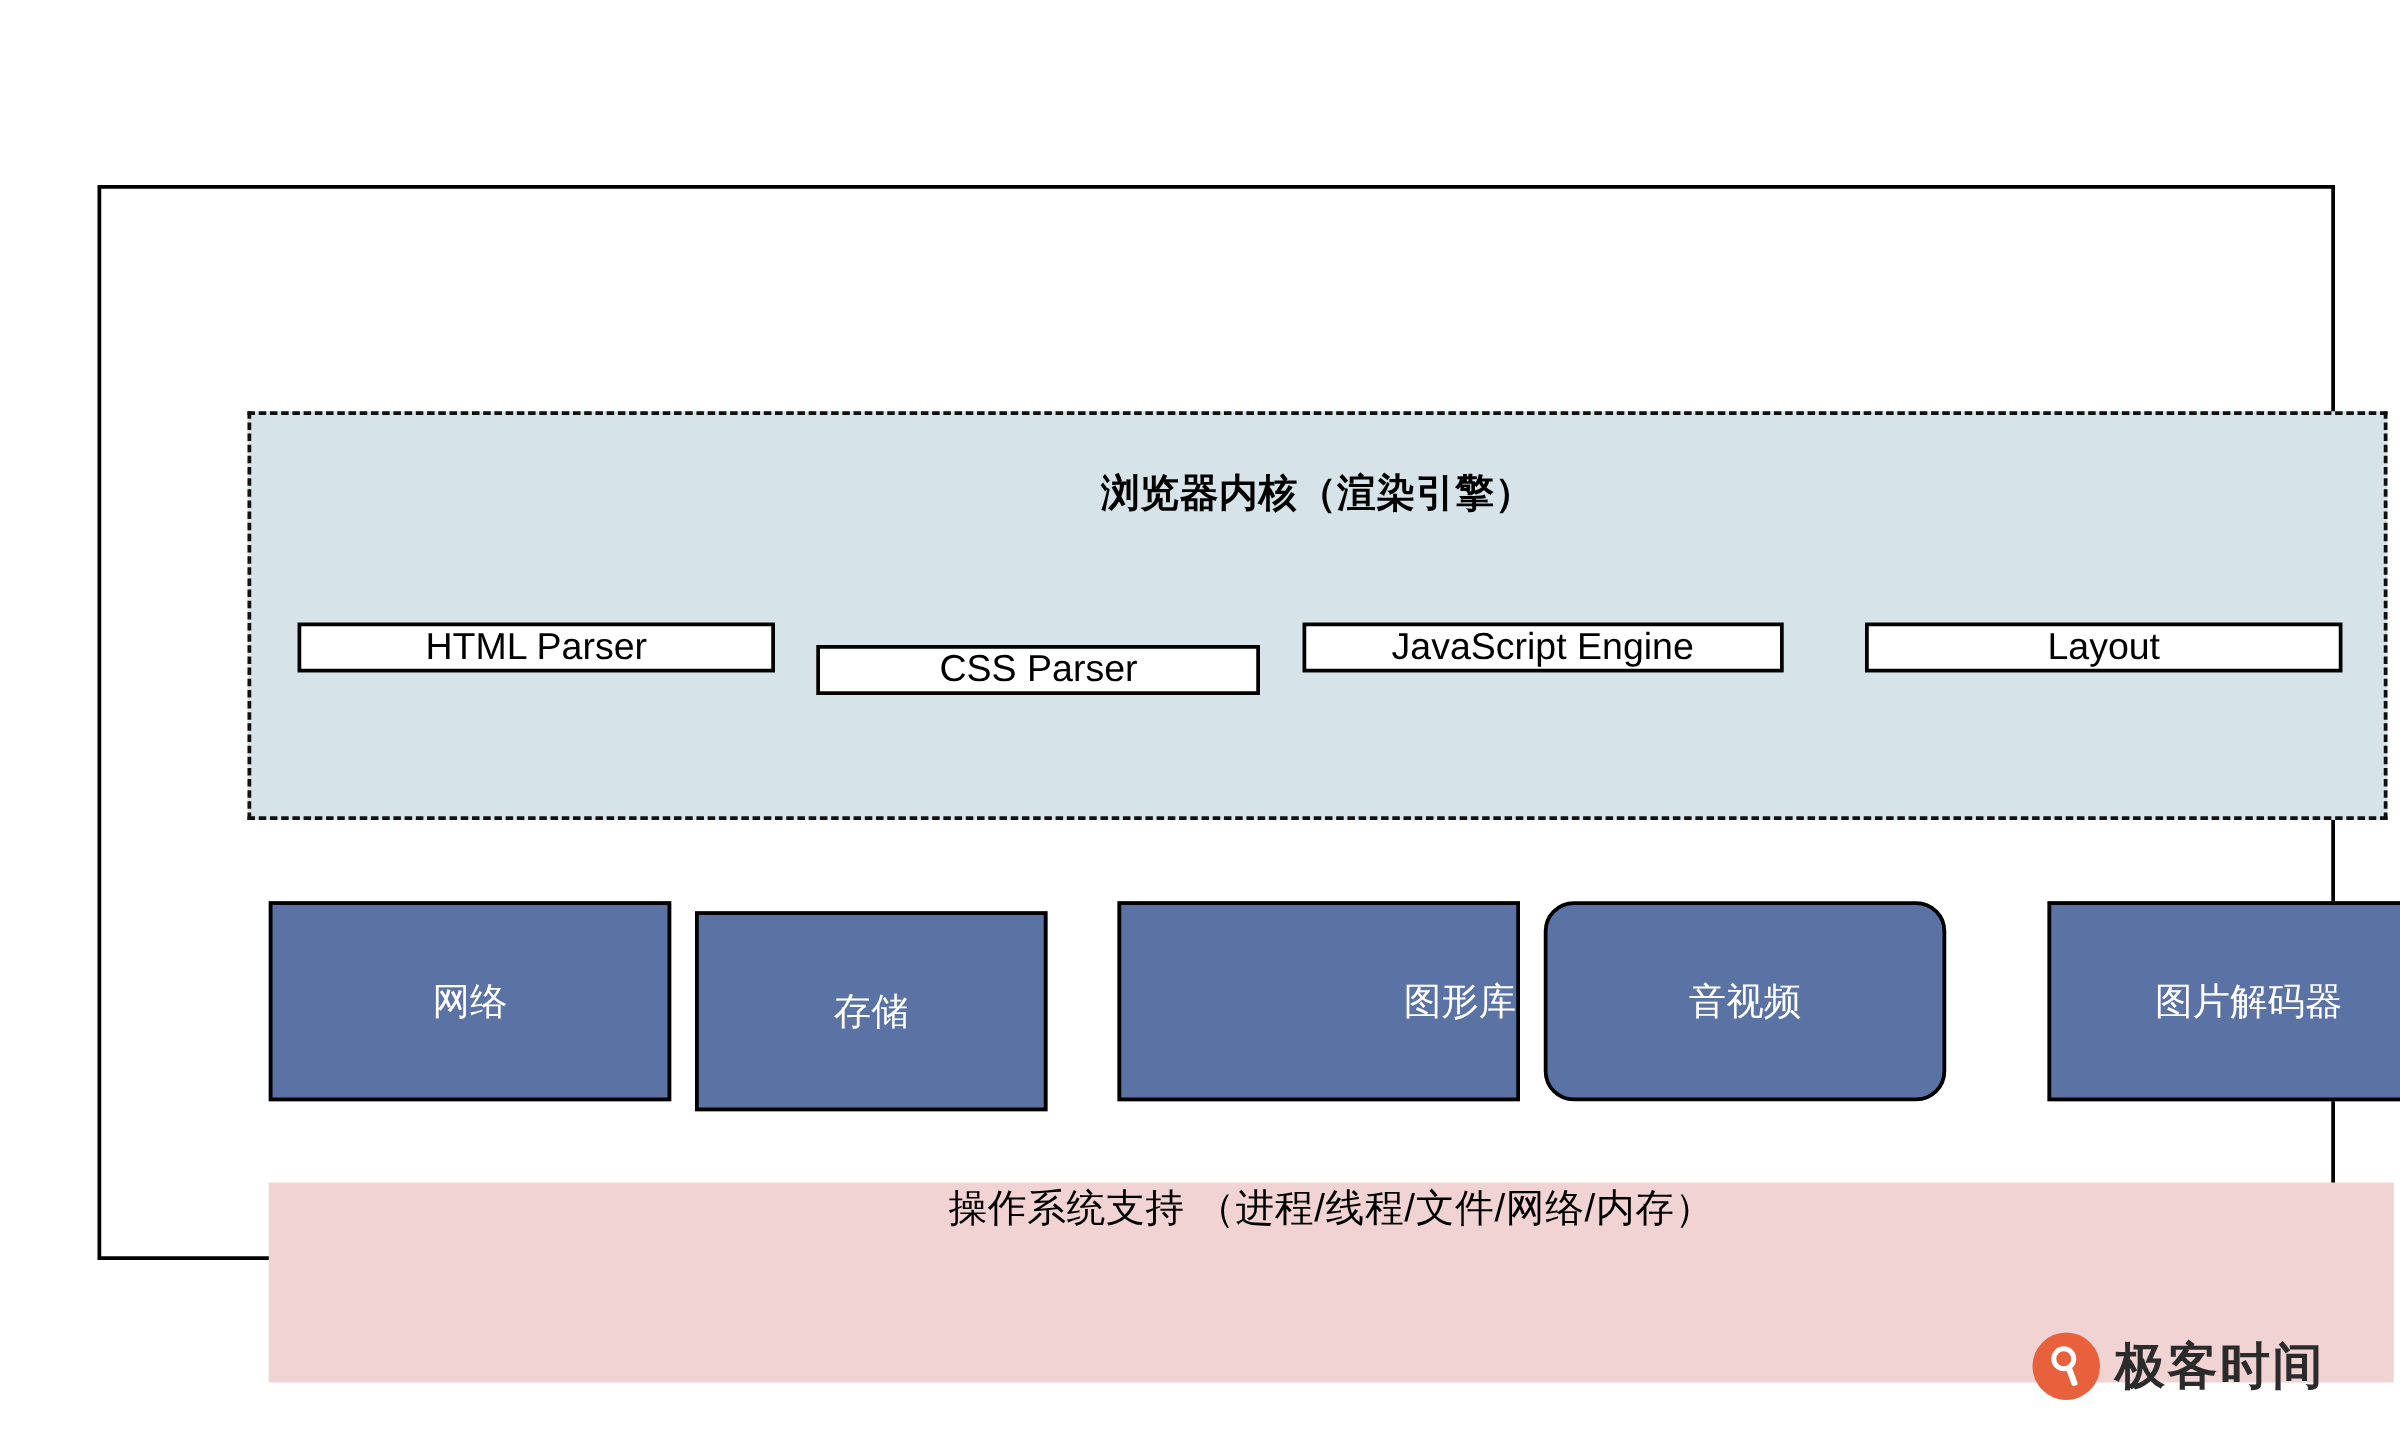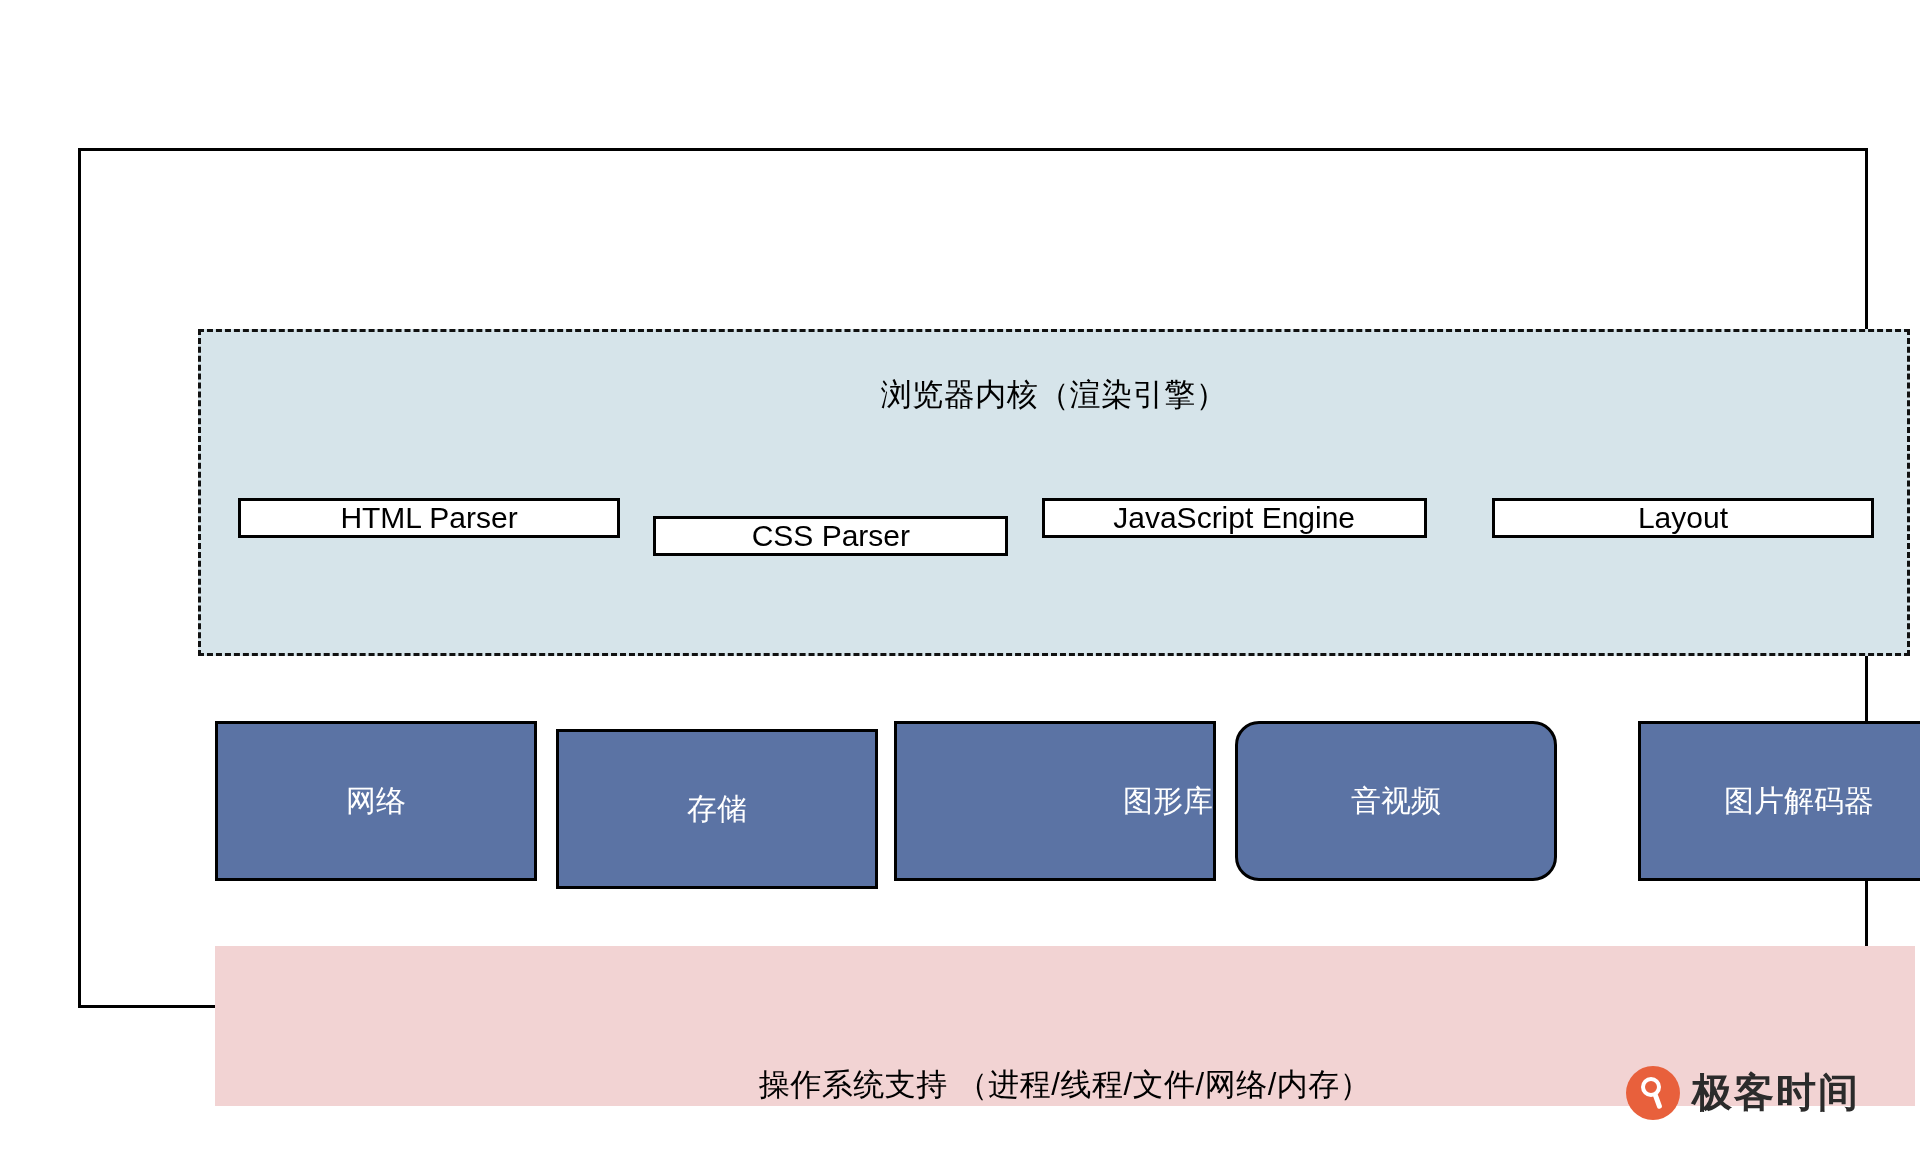--- a/index.html
+++ b/index.html
@@ -39,21 +39,21 @@
     box-sizing: border-box;
   }
 
   .renderer-title {
     position: absolute;
     left: 0;
     top: 42px;
     width: 100%;
     text-align: center;
     font-size: 31px;
-    font-weight: normal;
+    font-weight: bold;
     color: #000000;
     letter-spacing: 0.5px;
   }
 
   .parser-row {
     position: absolute;
     left: 37px;
     top: 106px;
     width: 1636px;
     height: 160px;
@@ -93,35 +93,35 @@
     border: 3px solid #000000;
     box-sizing: border-box;
     display: flex;
     align-items: center;
     justify-content: center;
     color: #ffffff;
     font-size: 30px;
     height: 160px;
   }
   .service-box.s0 { left: 0px;    top: 0px;  width: 322px; }
-  .service-box.s1 { left: 341px;  top: 8px;  width: 322px; }
+  .service-box.s1 { left: 341px;  top: 8px;  width: 282px; }
   .service-box.s2 { left: 679px;  top: 0px;  width: 322px; justify-content: flex-end; }
   .service-box.s3 { left: 1020px; top: 0px;  width: 322px; border-radius: 24px; }
   .service-box.s4 { left: 1423px; top: 0px;  width: 322px; }
 
   
   .os-bar {
     position: absolute;
     left: 134px;
     top: 795px;
     width: 1700px;
     height: 160px;
     background: #f2d3d3;
     display: flex;
-    align-items: flex-end;
+    align-items: flex-start;
     justify-content: center;
     font-size: 31px;
     color: #000000;
     letter-spacing: 0.5px;
   }
 
   
   .logo {
     position: absolute;
     right: 60px;

